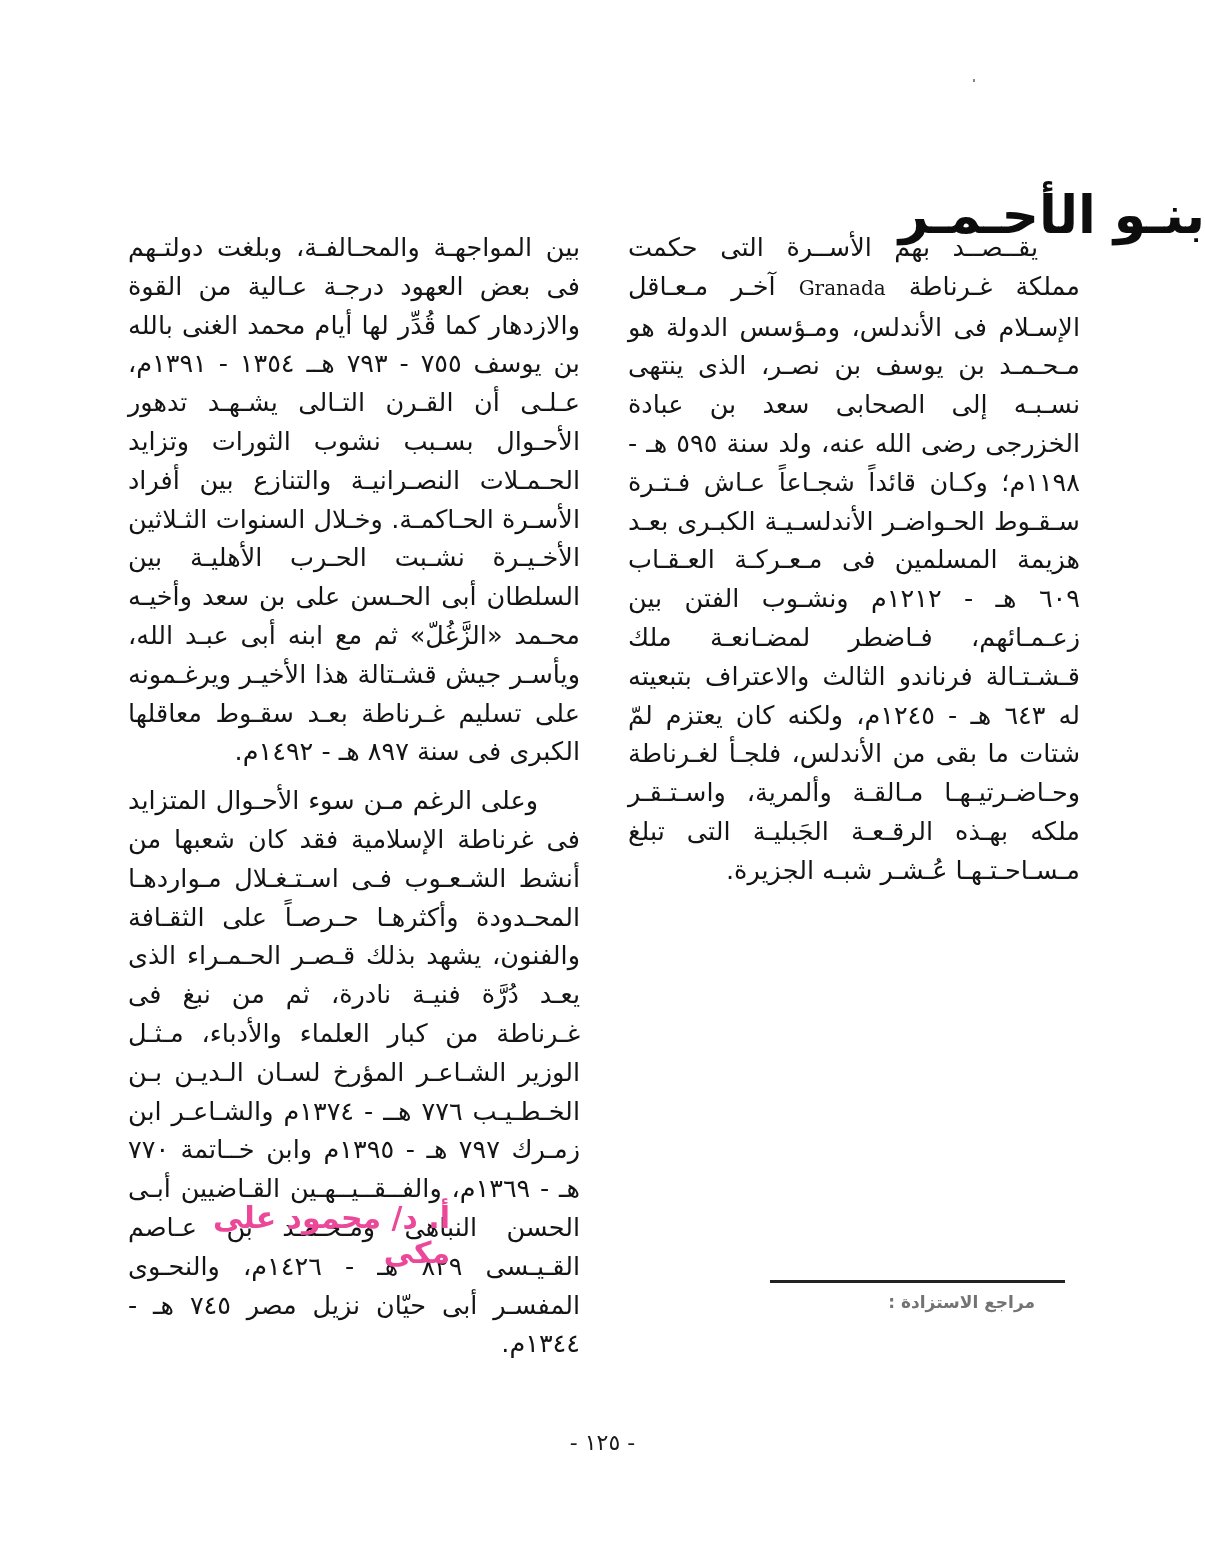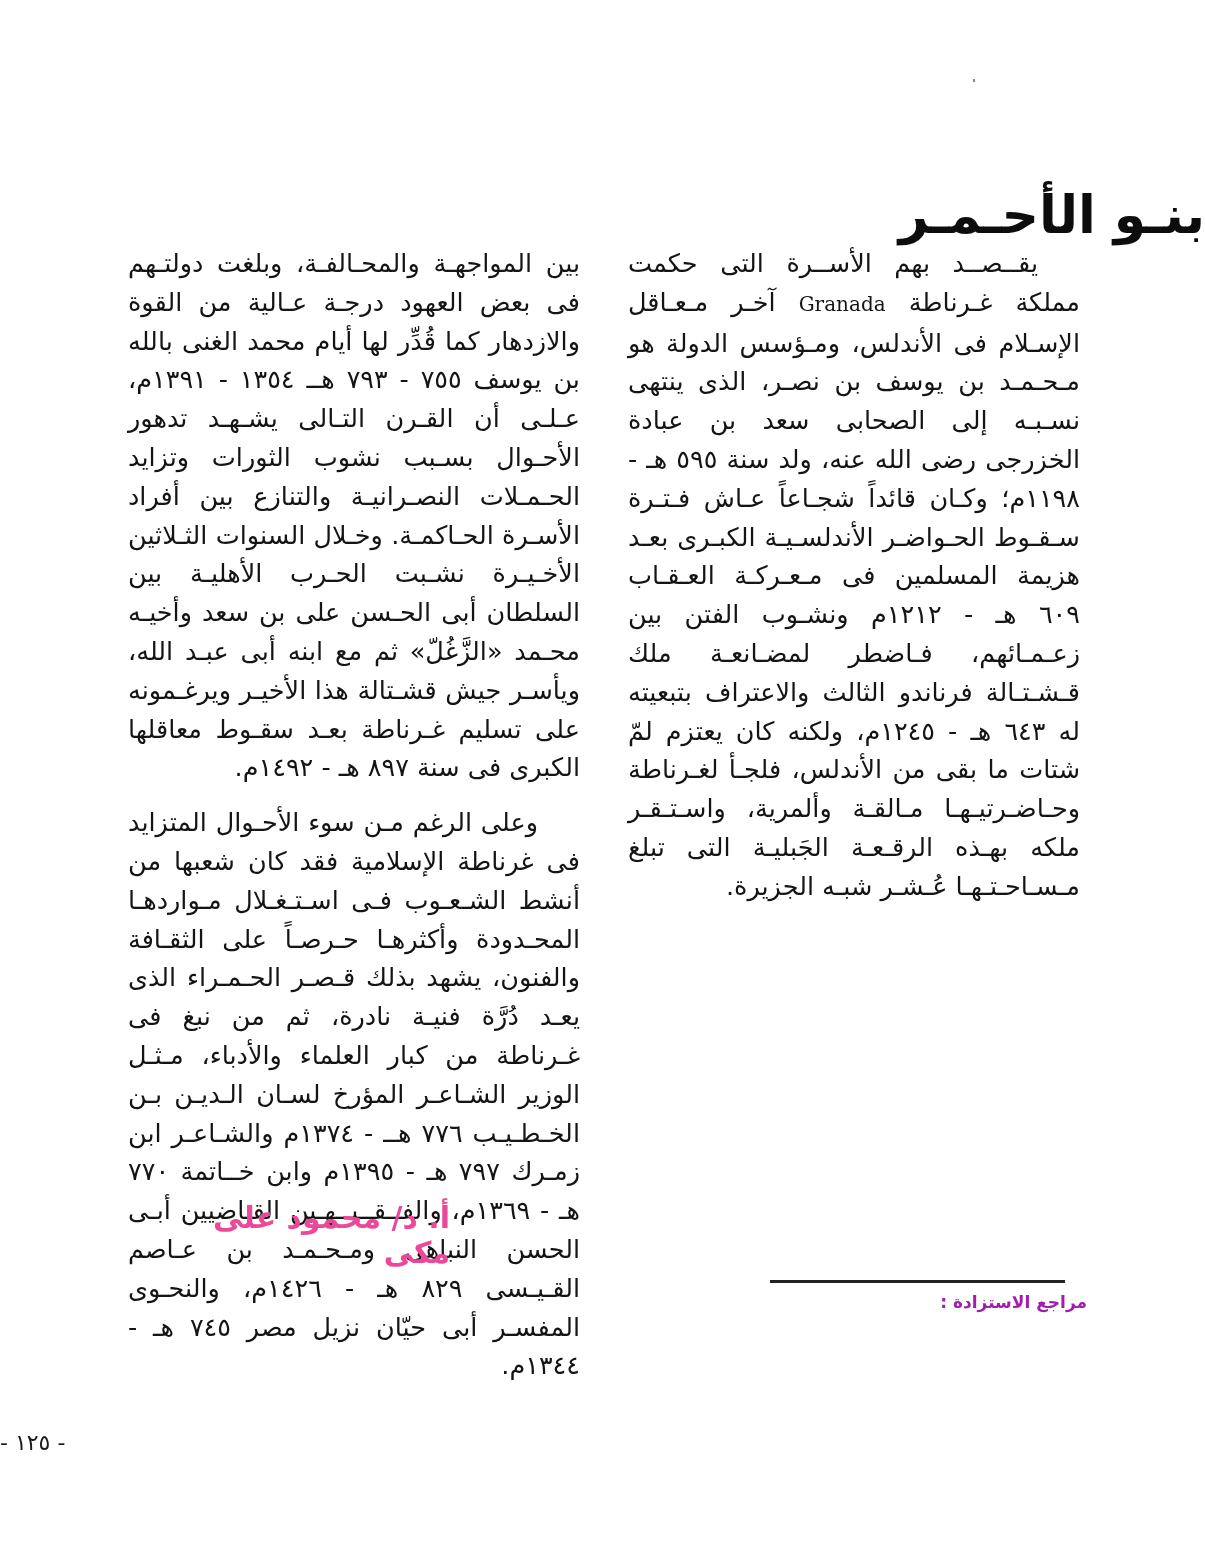--- a/index.html
+++ b/index.html
@@ -41,21 +41,21 @@
       width: 452px;
       font-size: 25.5px;
       line-height: 38.8px;
       text-align: justify;
       text-align-last: auto;
       direction: rtl;
     }
     .col-right { left: 628px; }
     .col-left  { left: 128px; }
     .column p {
-      margin: 16px 0 10px 0;
+      margin: 0 0 10px 0;
       text-indent: 42px;
     }
     .column p.cont { text-indent: 0; }
     .latin { font-family: "DejaVu Serif", serif; font-size: 20px; }
     .author {
       position: absolute;
       top: 1200px;
       left: 150px;
       width: 300px;
       text-align: right;
@@ -68,45 +68,45 @@
       position: absolute;
       top: 1280px;
       left: 770px;
       width: 295px;
       height: 3px;
       background: #222;
     }
     .refs {
       position: absolute;
       top: 1290px;
-      left: 712px;
+      left: 660px;
       width: 375px;
       direction: rtl;
       font-size: 14.5px;
       line-height: 22px;
-      color: #a21caf;
+      color: #737373;
       text-align: right;
     }
     .refs-heading {
       font-weight: bold;
       font-size: 17px;
       line-height: 24px;
     }
     .refs ol {
       list-style: none;
       margin: 0;
       padding: 0;
     }
     .refs li { white-space: nowrap; }
     .page-number {
       position: absolute;
       top: 1430px;
       left: 0;
       width: 1205px;
-      text-align: left;
+      text-align: center;
       font-size: 22px;
       direction: rtl;
       color: #1a1a1a;
     }
   </style>
 </head>
 <body>
 
 <div class="speck"></div>
 

